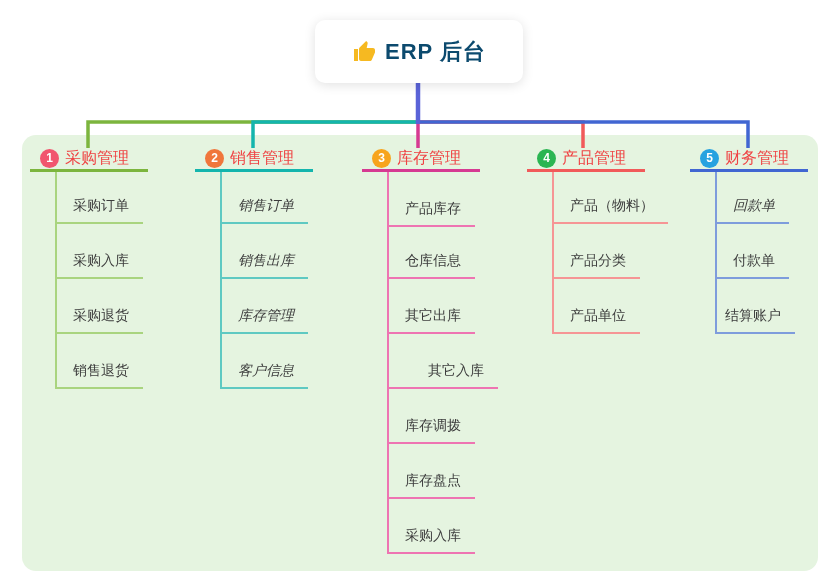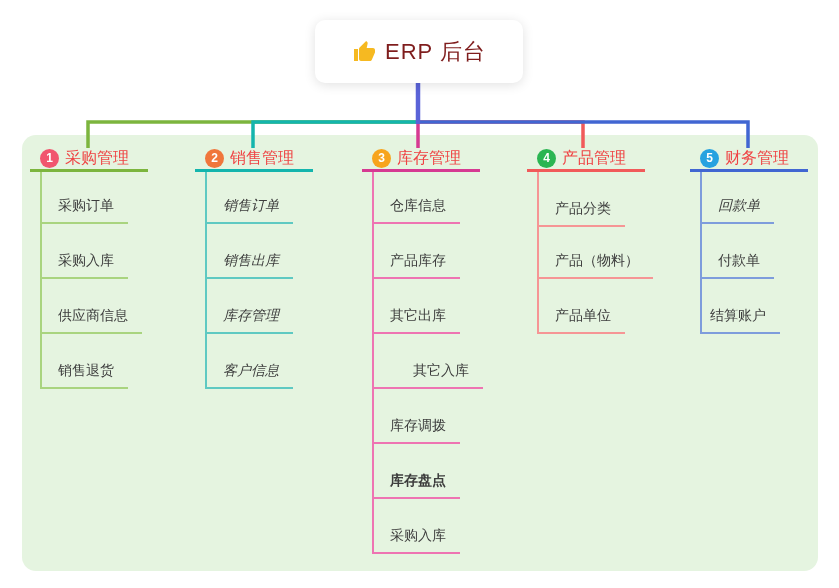--- a/index.html
+++ b/index.html
@@ -43,22 +43,22 @@
     border-radius: 10px;
     box-shadow: 0 2px 12px rgba(0,0,0,0.12);
     display: flex;
     align-items: center;
     justify-content: center;
     gap: 9px;
     z-index: 3;
   }
   .root-title {
     font-size: 22px;
-    color: #7f1d1d;
-    font-weight: 400;
+    color: #0c4a6e;
+    font-weight: 700;
     letter-spacing: 1px;
   }
   .thumb-icon {
     width: 24px;
     height: 24px;
     display: inline-block;
   }
   .branch {
     position: absolute;
     top: 147px;
@@ -86,21 +86,21 @@
     align-items: center;
     justify-content: center;
     flex: 0 0 auto;
   }
   .head-label {
     font-size: 16px;
     color: #ef4444;
     white-space: nowrap;
   }
   .children {
-    margin-left: 10px;
+    margin-left: 25px;
     border-left: 2px solid #ccc;
   }
   .child {
     height: 55px;
     width: max-content;
     box-sizing: border-box;
     display: flex;
     align-items: flex-end;
     padding: 0 14px 7px 16px;
     border-bottom: 2px solid #ccc;
@@ -137,21 +137,21 @@
 
   <div id="branches">
       <div class="branch" style="left: 30px;">
         <div class="head" style="border-bottom-color: rgb(124, 181, 62);">
           <span class="badge" style="background: rgb(241, 85, 110);">1</span>
           <span class="head-label">采购管理</span>
         </div>
         <div class="children" style="border-left-color: rgb(169, 212, 127);">
           <div class="child first" style="border-bottom-color: rgb(169, 212, 127);">采购订单</div>
           <div class="child" style="border-bottom-color: rgb(169, 212, 127);">采购入库</div>
-          <div class="child" style="border-bottom-color: rgb(169, 212, 127);">供应商信息</div>
+          <div class="child" style="border-bottom-color: rgb(169, 212, 127);">采购退货</div>
           <div class="child" style="border-bottom-color: rgb(169, 212, 127);">销售退货</div>
         </div>
       </div>
       <div class="branch" style="left: 195px;">
         <div class="head" style="border-bottom-color: rgb(20, 181, 173);">
           <span class="badge" style="background: rgb(240, 118, 60);">2</span>
           <span class="head-label">销售管理</span>
         </div>
         <div class="children" style="border-left-color: rgb(95, 201, 194); font-style: italic;">
           <div class="child first" style="border-bottom-color: rgb(95, 201, 194);">销售订单</div>
@@ -159,37 +159,37 @@
           <div class="child" style="border-bottom-color: rgb(95, 201, 194);">库存管理</div>
           <div class="child" style="border-bottom-color: rgb(95, 201, 194);">客户信息</div>
         </div>
       </div>
       <div class="branch" style="left: 362px;">
         <div class="head" style="border-bottom-color: rgb(214, 58, 146);">
           <span class="badge" style="background: rgb(247, 164, 29);">3</span>
           <span class="head-label">库存管理</span>
         </div>
         <div class="children" style="border-left-color: rgb(238, 116, 178);">
+          <div class="child" style="border-bottom-color: rgb(238, 116, 178);">产品库存</div>
           <div class="child first" style="border-bottom-color: rgb(238, 116, 178);">仓库信息</div>
-          <div class="child" style="border-bottom-color: rgb(238, 116, 178);">产品库存</div>
           <div class="child" style="border-bottom-color: rgb(238, 116, 178);">其它出库</div>
           <div class="child" style="border-bottom-color: rgb(238, 116, 178); padding-left: 39px;">其它入库</div>
           <div class="child" style="border-bottom-color: rgb(238, 116, 178);">库存调拨</div>
-          <div class="child" style="border-bottom-color: rgb(238, 116, 178); font-weight: bold;">库存盘点</div>
+          <div class="child" style="border-bottom-color: rgb(238, 116, 178);">库存盘点</div>
           <div class="child" style="border-bottom-color: rgb(238, 116, 178);">采购入库</div>
         </div>
       </div>
       <div class="branch" style="left: 527px;">
         <div class="head" style="border-bottom-color: rgb(241, 90, 90);">
           <span class="badge" style="background: rgb(43, 181, 82);">4</span>
           <span class="head-label">产品管理</span>
         </div>
         <div class="children" style="border-left-color: rgb(246, 149, 149);">
+          <div class="child first" style="border-bottom-color: rgb(246, 149, 149);">产品（物料）</div>
           <div class="child" style="border-bottom-color: rgb(246, 149, 149);">产品分类</div>
-          <div class="child first" style="border-bottom-color: rgb(246, 149, 149);">产品（物料）</div>
           <div class="child" style="border-bottom-color: rgb(246, 149, 149);">产品单位</div>
         </div>
       </div>
       <div class="branch" style="left: 690px;">
         <div class="head" style="border-bottom-color: rgb(65, 102, 210);">
           <span class="badge" style="background: rgb(39, 162, 224);">5</span>
           <span class="head-label">财务管理</span>
         </div>
         <div class="children" style="border-left-color: rgb(126, 156, 220);">
           <div class="child first" style="border-bottom-color: rgb(126, 156, 220); font-style: italic;">回款单</div>

